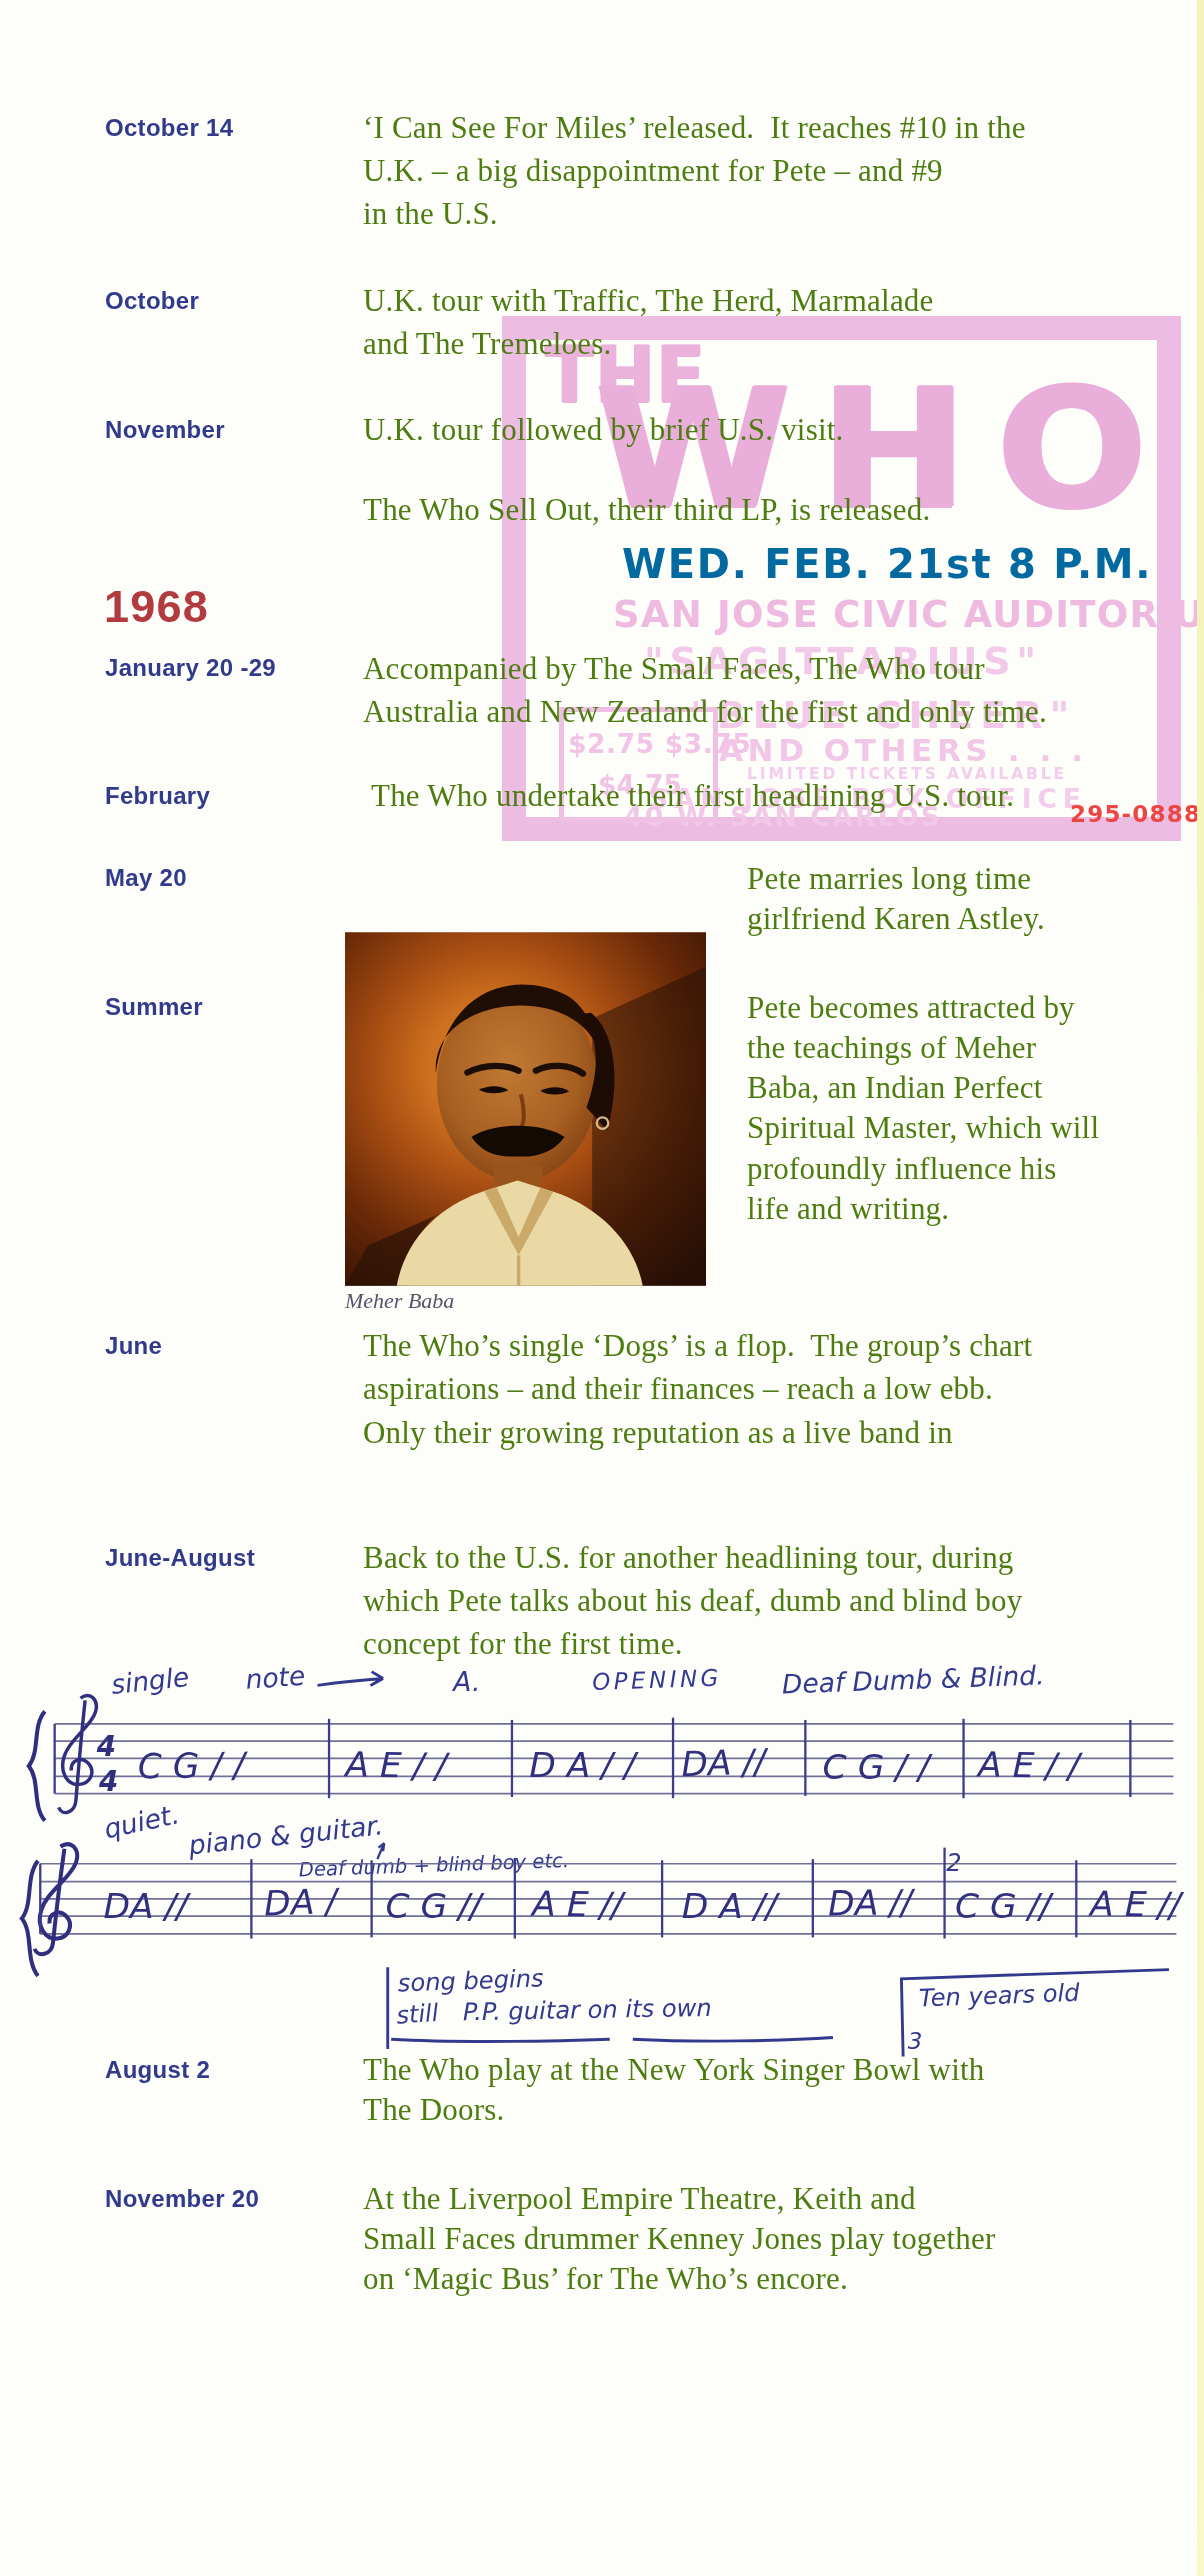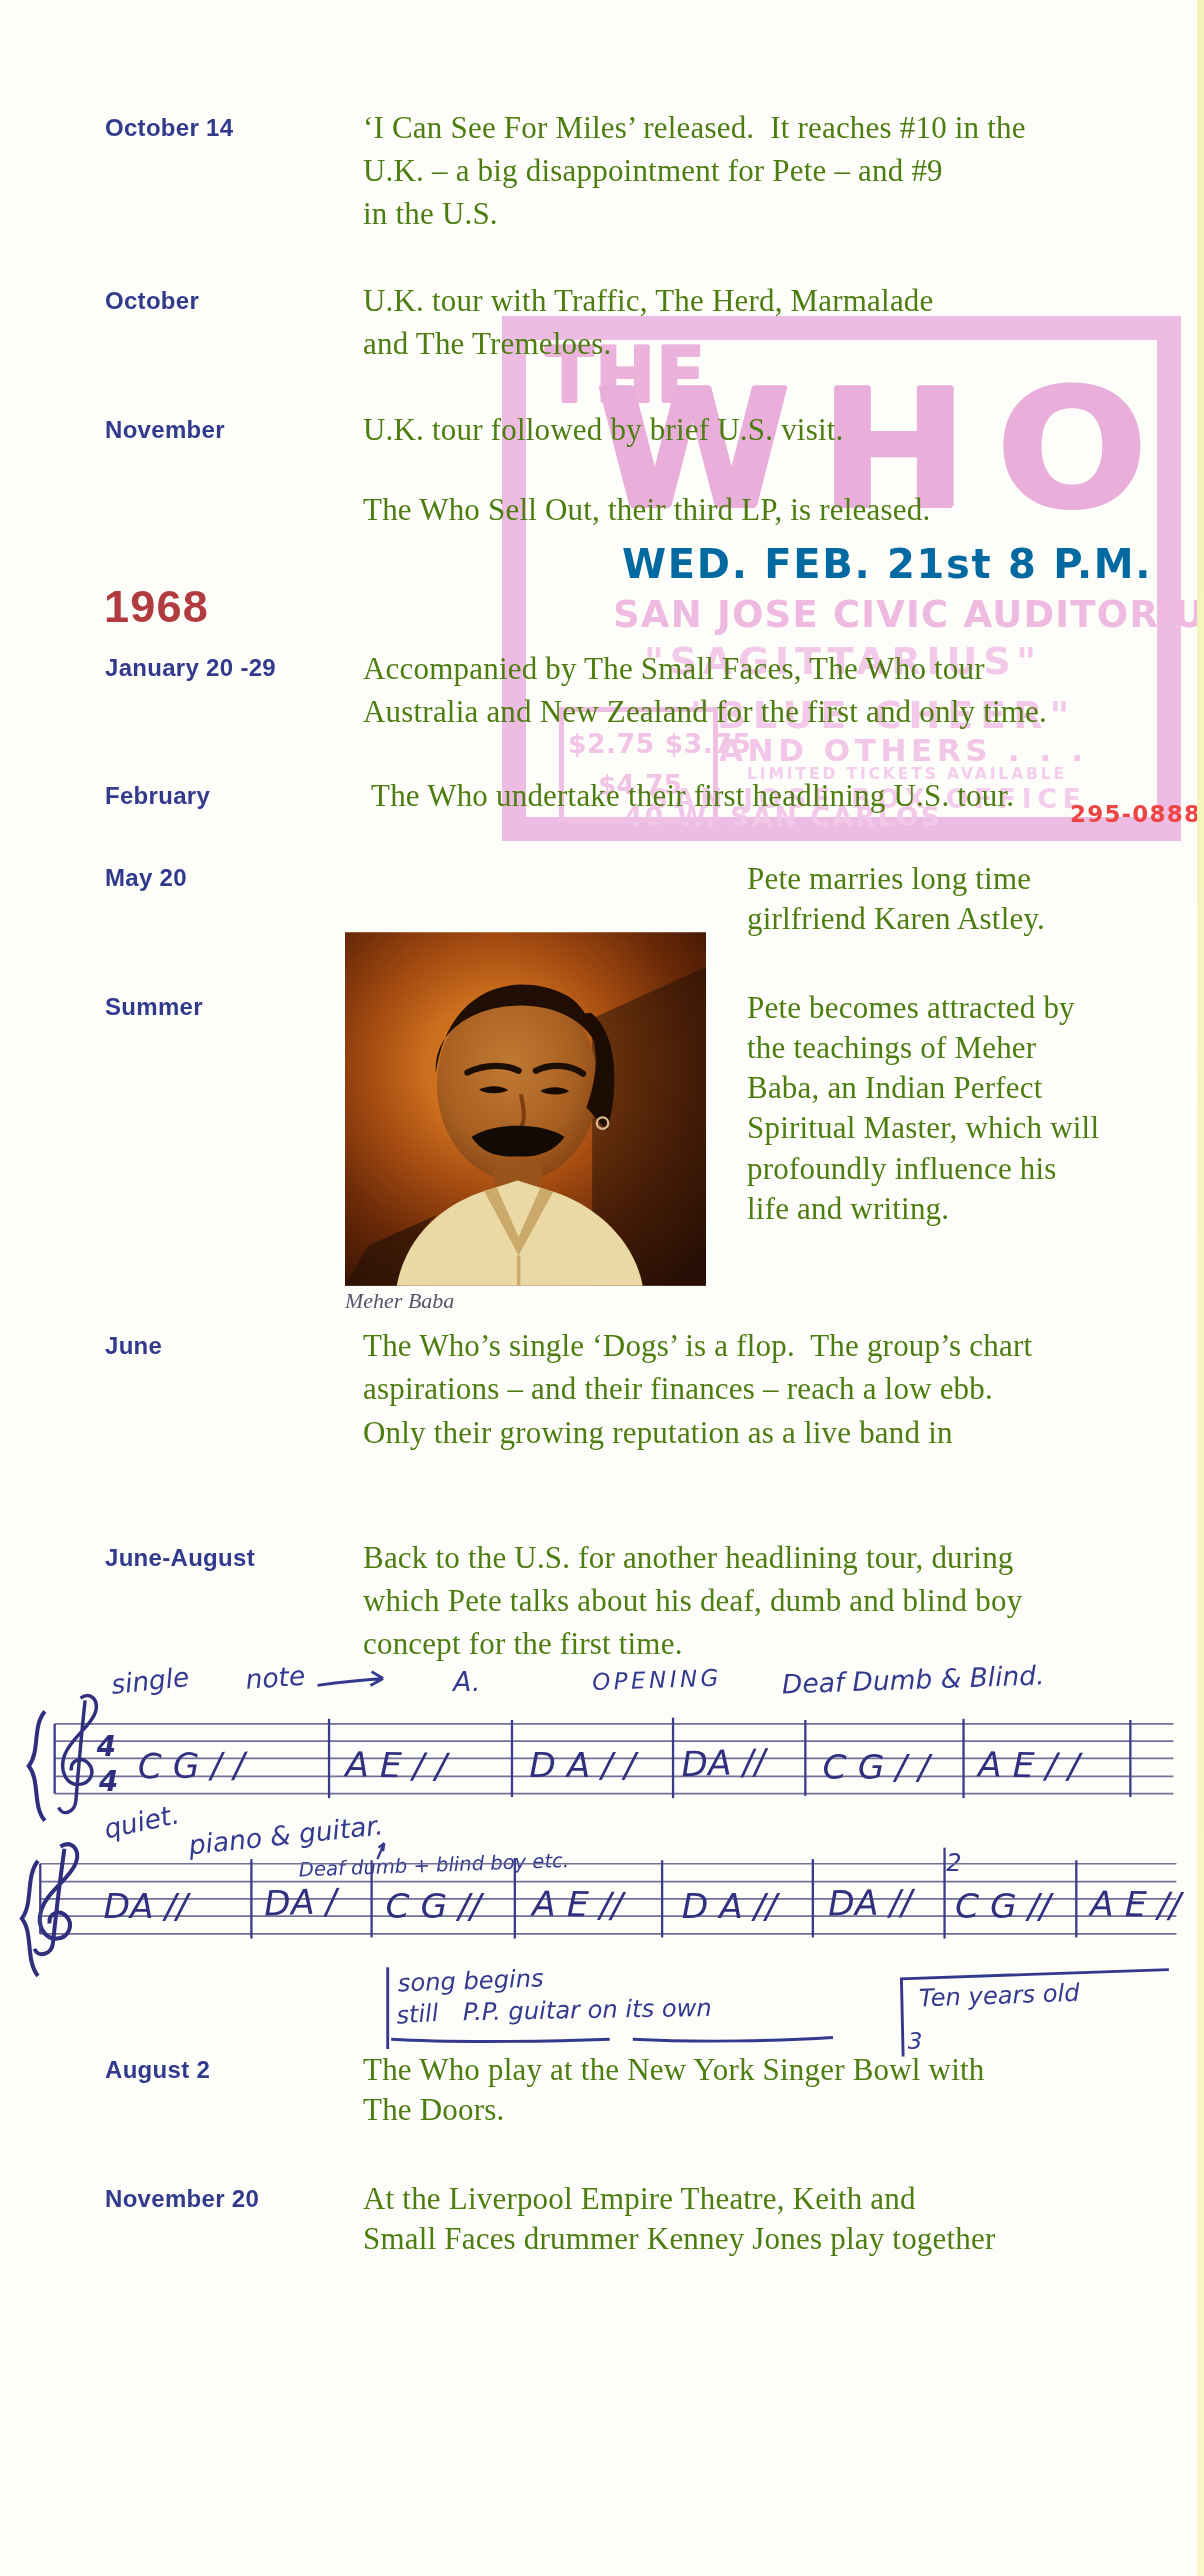--- a/index.html
+++ b/index.html
@@ -213,16 +213,17 @@
     <path d="M1570 3575 L1567 3440 L2032 3424" stroke="#333a8e" stroke-width="5" fill="none"></path>
   </svg>
 
   <div class="lbl" style="top:2055px">August 2</div>
   <div class="bl" style="top:2048px">The Who play at the New York Singer Bowl with</div>
   <div class="bl" style="top:2088px">The Doors.</div>
 
   <div class="lbl" style="top:2184px">November 20</div>
   <div class="bl" style="top:2177px">At the Liverpool Empire Theatre, Keith and</div>
   <div class="bl" style="top:2217px">Small Faces drummer Kenney Jones play together</div>
+  <div class="bl" style="top:2257px">on ‘Magic Bus’ for The Who’s encore.</div>
 
   <div class="edge"></div>
 </div>
 
 
 </body></html>

